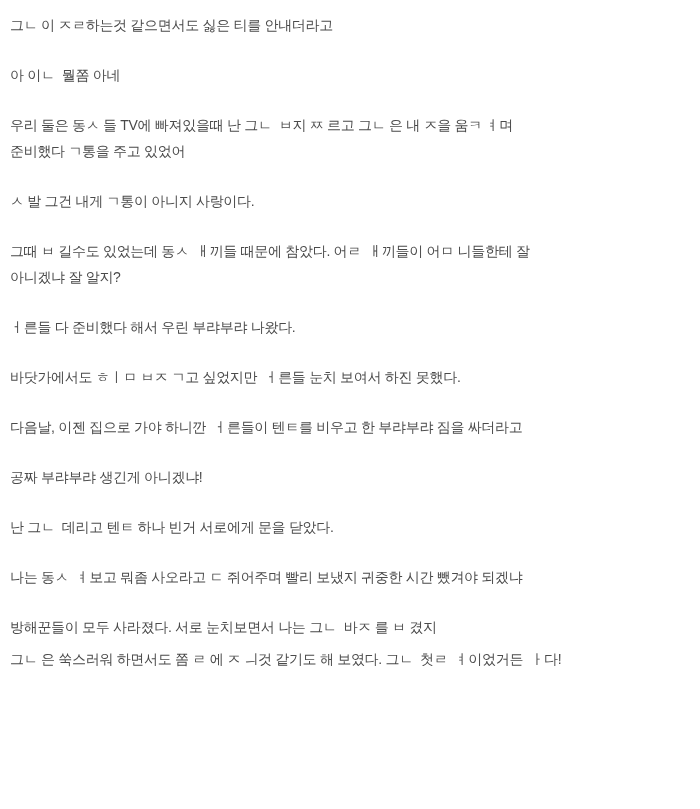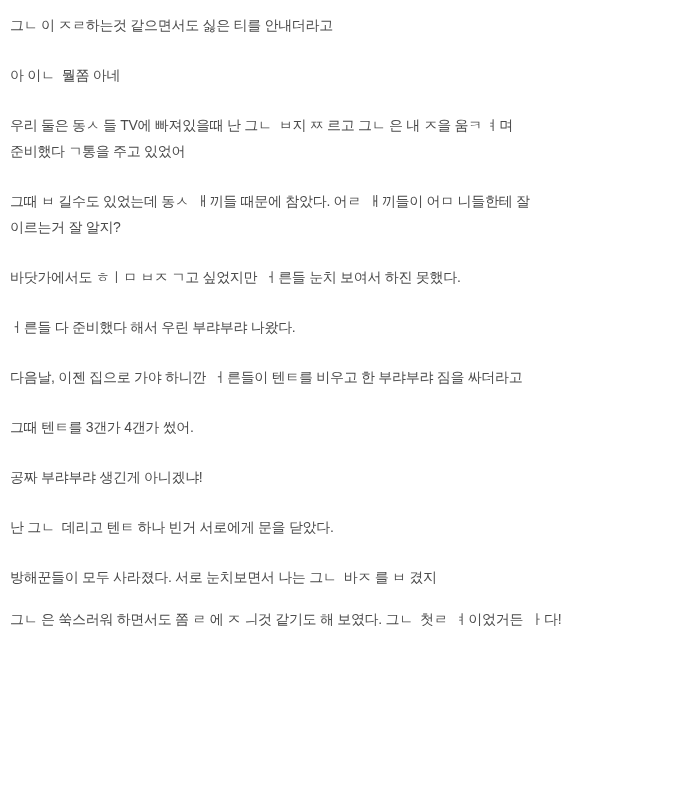--- a/index.html
+++ b/index.html
@@ -22,32 +22,33 @@
     line-height: 26px;
     letter-spacing: -0.3px;
   }
   .post-body p {
     margin: 0 0 24px 0;
     white-space: pre-wrap;      
     word-break: keep-all;
   }
   
   .post-body p:nth-last-of-type(2) {
-    margin-bottom: 16px;
+    margin-bottom: 6px;
   }
 </style>
 </head>
 <body>
 
 <main class="post-body">
   <p>그ㄴ 이 ㅈㄹ하는것 같으면서도 싫은 티를 안내더라고</p>
   <p>아 이ㄴ  뭘쫌 아네</p>
   <p>우리 둘은 동ㅅ 들 TV에 빠져있을때 난 그ㄴ  ㅂ지 ㅉ 르고 그ㄴ 은 내 ㅈ을 움ㅋ ㅕ며 준비했다 ㄱ통을 주고 있었어</p>
-  <p>그때 ㅂ 길수도 있었는데 동ㅅ  ㅐ끼들 때문에 참았다. 어ㄹ  ㅐ끼들이 어ㅁ 니들한테 잘 이르는거 잘 알지?</p>
+  <p>ㅅ 발 그건 내게 ㄱ통이 아니지 사랑이다.</p>
+  <p>그때 ㅂ 길수도 있었는데 동ㅅ  ㅐ끼들 때문에 참았다. 어ㄹ  ㅐ끼들이 어ㅁ 니들한테 잘 아니겠냐 잘 알지?</p>
+  <p>ㅓ른들 다 준비했다 해서 우린 부랴부랴 나왔다.</p>
   <p>바닷가에서도 ㅎㅣㅁ ㅂㅈ ㄱ고 싶었지만  ㅓ른들 눈치 보여서 하진 못했다.</p>
-  <p>ㅓ른들 다 준비했다 해서 우린 부랴부랴 나왔다.</p>
   <p>다음날, 이젠 집으로 가야 하니깐  ㅓ른들이 텐ㅌ를 비우고 한 부랴부랴 짐을 싸더라고</p>
-  <p>그때 텐ㅌ를 3갠가 4갠가 썼어.</p>
   <p>공짜 부랴부랴 생긴게 아니겠냐!</p>
   <p>난 그ㄴ  데리고 텐ㅌ 하나 빈거 서로에게 문을 닫았다.</p>
+  <p>나는 동ㅅ  ㅕ보고 뭐좀 사오라고 ㄷ 쥐어주며 빨리 보냈지 귀중한 시간 뺐겨야 되겠냐</p>
   <p>방해꾼들이 모두 사라졌다. 서로 눈치보면서 나는 그ㄴ  바ㅈ 를 ㅂ 겼지</p>
   <p>그ㄴ 은 쑥스러워 하면서도 쫌 ㄹ 에 ㅈ ㅢ것 같기도 해 보였다. 그ㄴ  첫ㄹ  ㅕ이었거든  ㅏ다!</p>
 </main>
 
 </body></html>

